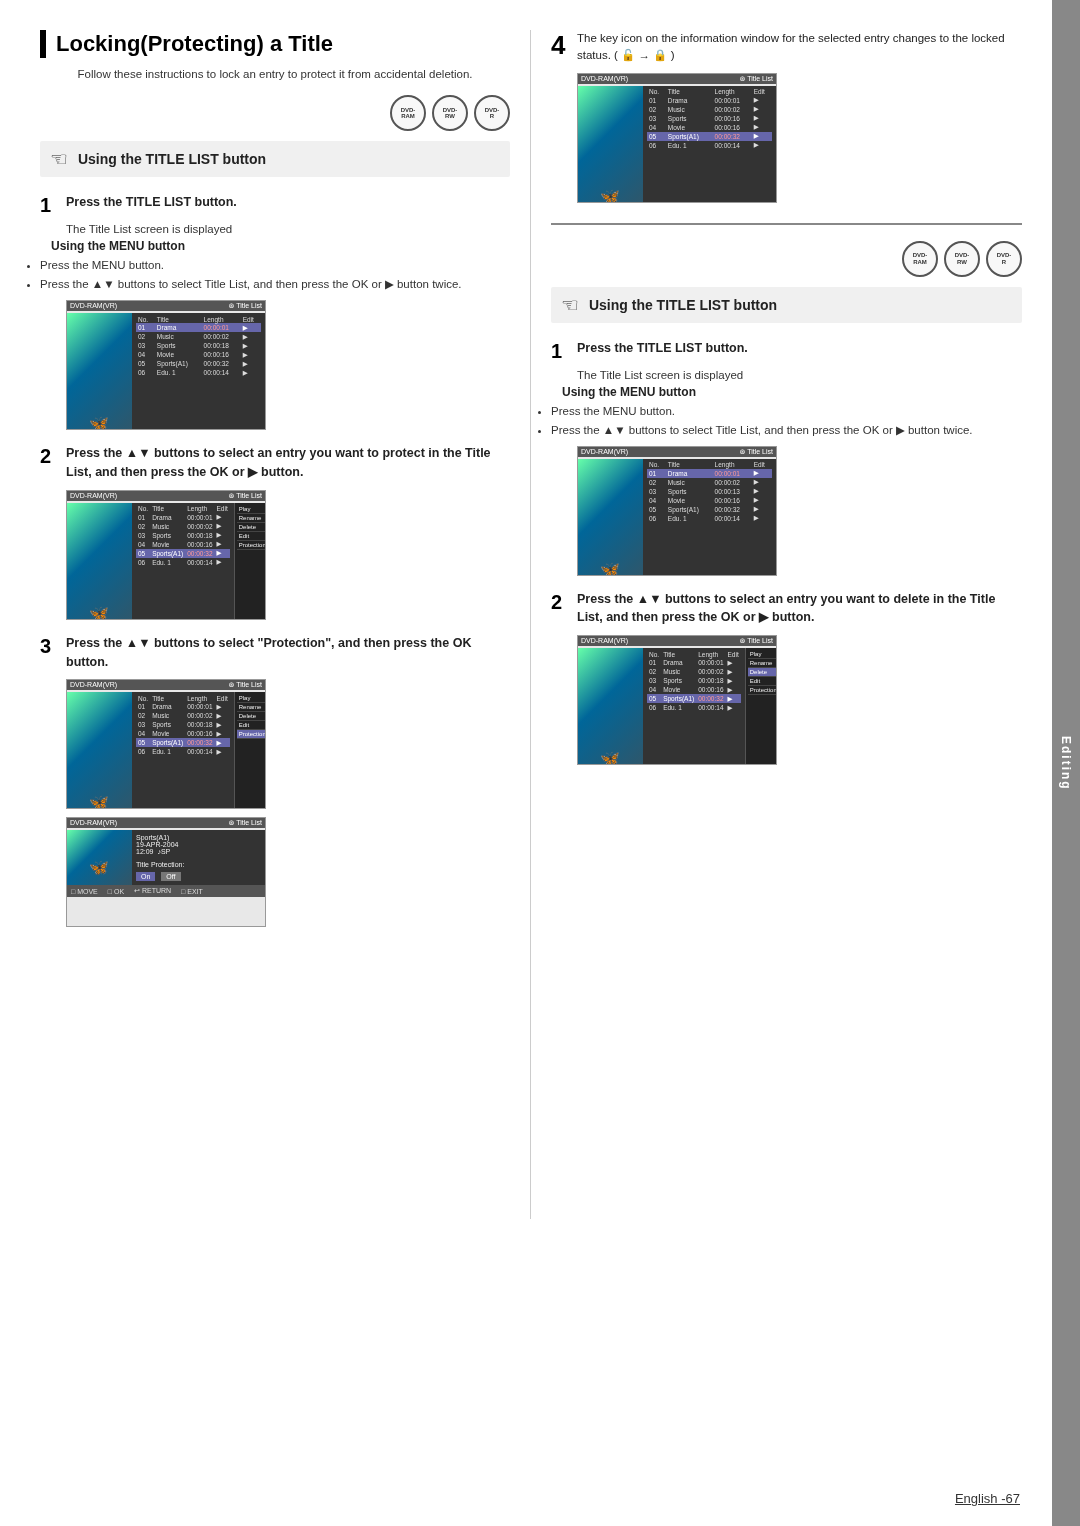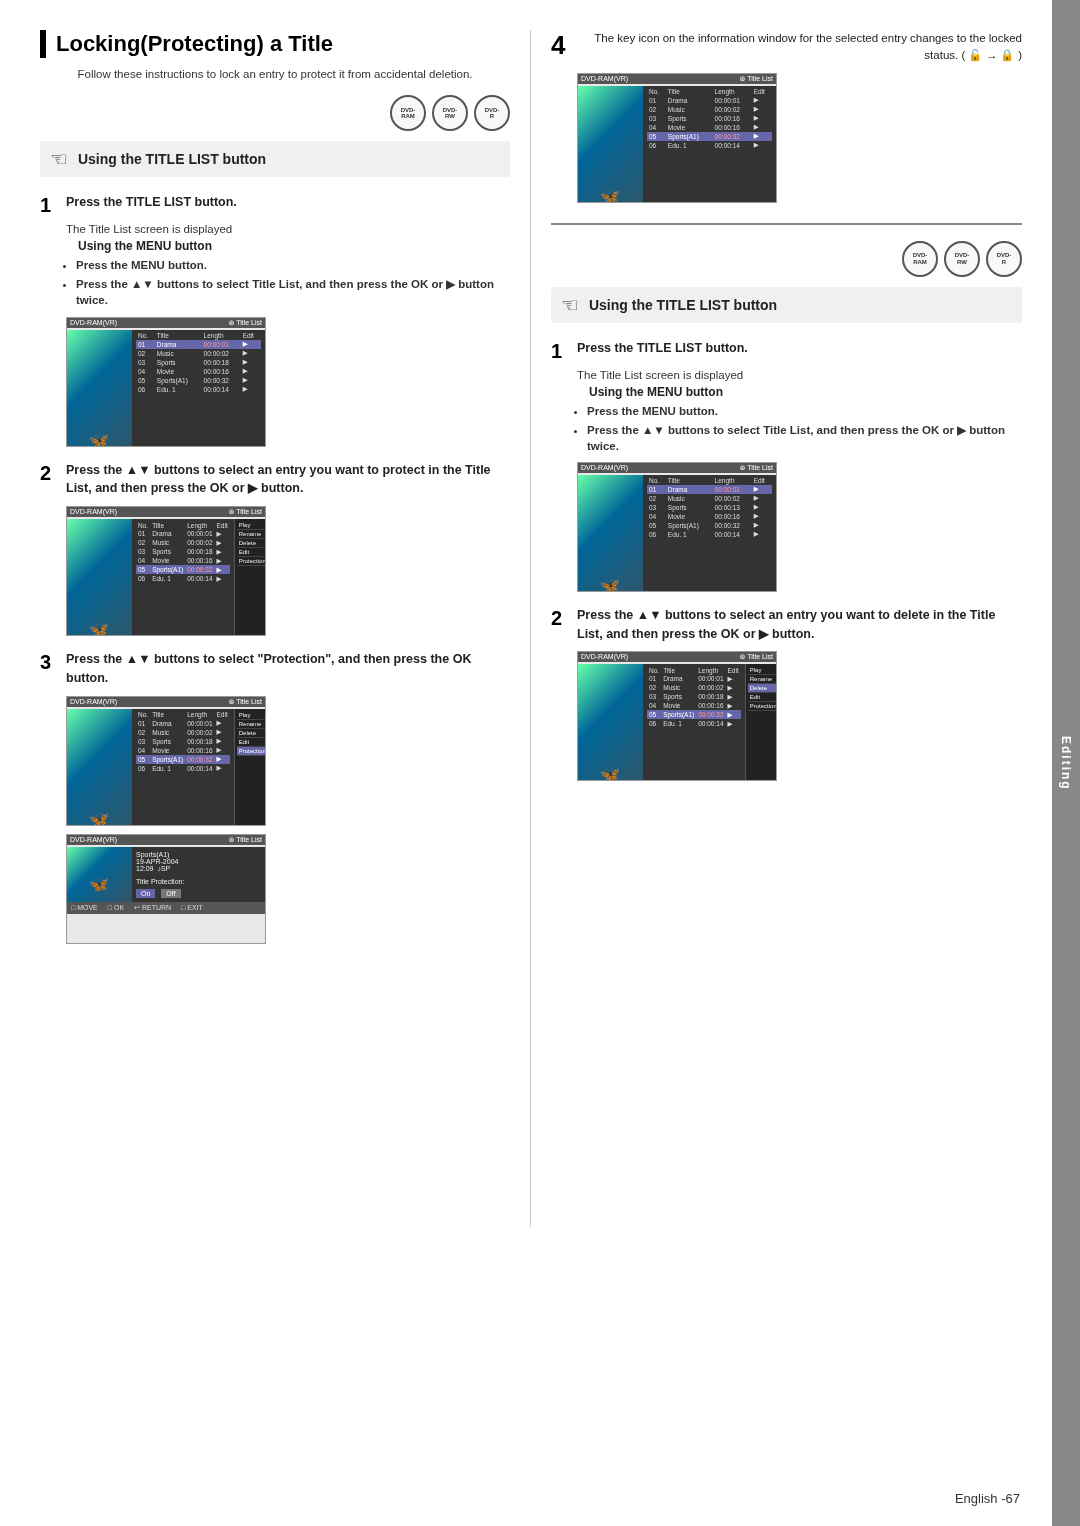--- a/index.html
+++ b/index.html
@@ -138,27 +138,25 @@
     }
     .step-sub {
       font-size: 11.5px;
       color: #333;
       margin-bottom: 4px;
       margin-left: 26px;
     }
     .sub-section-title {
       font-size: 12px;
       font-weight: bold;
-      margin-left: 38px;
+      margin-left: 11px;
       margin-bottom: 4px;
     }
     .bullet-list {
-      margin-left: 36px;
       margin-bottom: 8px;
-      font-weight: bold;
     }
     .bullet-list li {
       font-size: 11.5px;
       color: #333;
       margin-bottom: 3px;
       line-height: 1.4;
     }
 
     
     .screen-mock {
@@ -269,30 +267,30 @@
     
     .step4-text {
       font-size: 12.5px;
       font-weight: bold;
       line-height: 1.5;
     }
     .step4-sub {
       font-size: 11.5px;
       font-weight: normal;
       line-height: 1.5;
-      text-align: right;
     }
 
     
     .page-footer {
       position: absolute;
       bottom: 20px;
       right: 60px;
       font-size: 13px;
       color: #333;
+      text-decoration: underline;
     }
 
     
     .step4-block {
       margin-bottom: 16px;
     }
 
     
     .col-divider {
       border: none;

